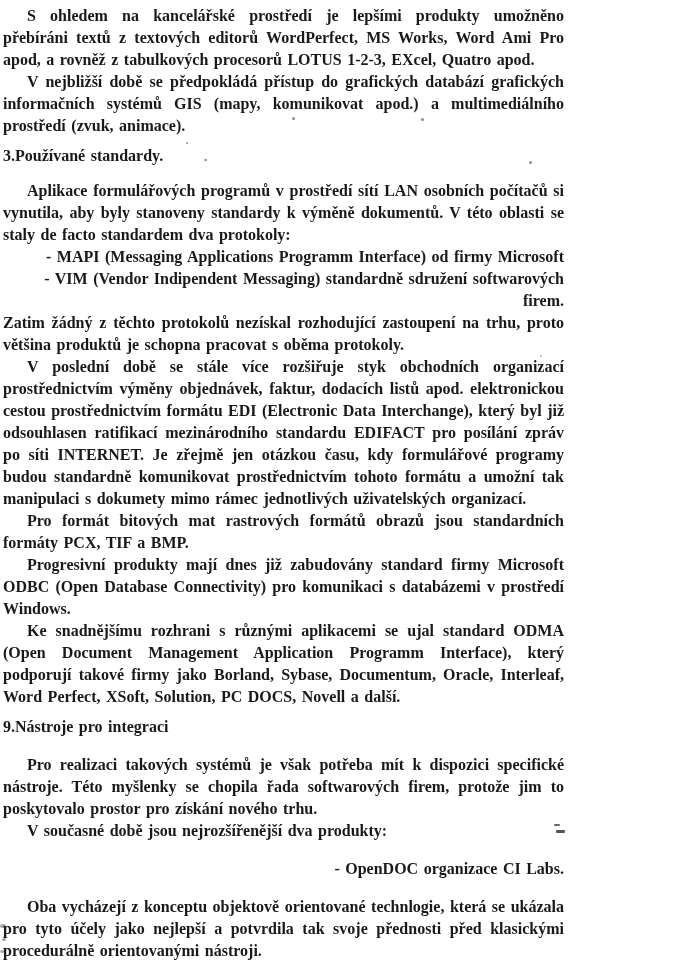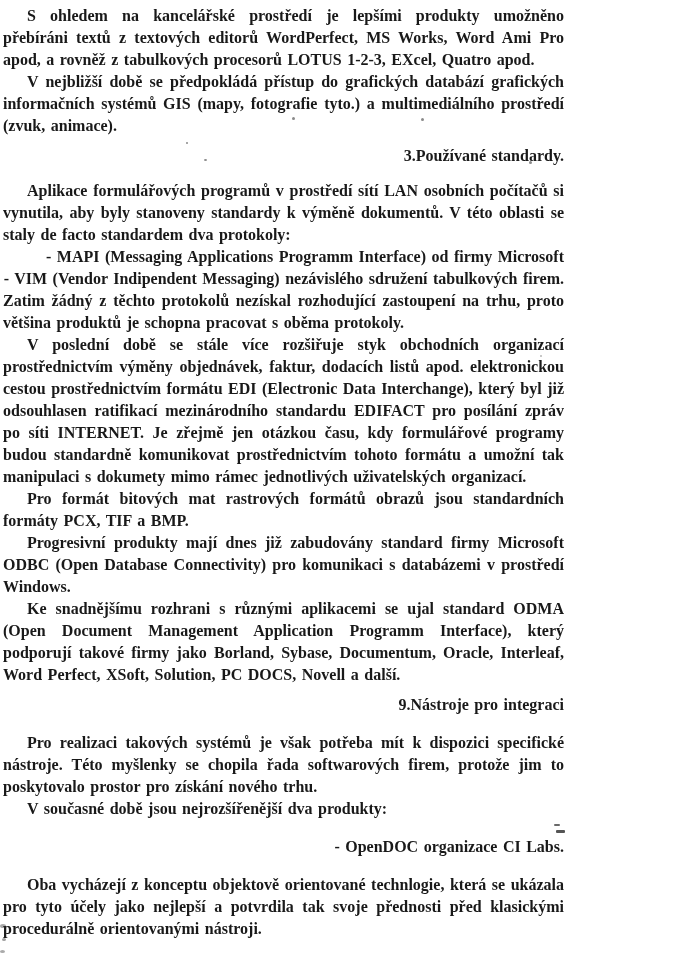--- a/index.html
+++ b/index.html
@@ -17,48 +17,48 @@
     font-weight:700;
     font-size:16px;
     line-height:22px;
     color:#1b1b1b;
     text-align:justify;
     word-spacing:1.5px;
     filter:blur(0.22px) contrast(1.02);
   }
   .blk{margin:0;padding:0;}
   .paragraph.indent{text-indent:24px;}
-  .heading{text-align:right;}
+  .heading{text-align:left;}
   .list-item{text-align:right;}
   .gap{width:100%;}
   .gap-sm{height:8px;}
   .gap-md{height:13px;}
   .gap-lg{height:16px;}
   
   .artifact{
     position:absolute;
     background:#2a2a2a;
     opacity:.55;
     border-radius:50%;
     pointer-events:none;
   }
   .artifact.bar{border-radius:1px;}
 </style>
 </head>
 <body>
 
 <div class="page">
     <div class="blk paragraph indent">S ohledem na kancelářské prostředí je lepšími produkty umožněno přebíráni textů z textových editorů WordPerfect,  MS Works, Word Ami Pro apod, a rovněž z tabulkových procesorů LOTUS 1-2-3, EXcel, Quatro apod.</div>
-    <div class="blk paragraph indent">V nejbližší době se předpokládá přístup do grafických databází grafických informačních systémů GIS (mapy, fotografie tyto.) a multimediálního prostředí (zvuk, animace).</div>
+    <div class="blk paragraph indent">V nejbližší době se předpokládá přístup do grafických databází grafických informačních systémů GIS (mapy, komunikovat apod.) a multimediálního prostředí (zvuk, animace).</div>
     <div class="blk gap gap gap-sm"></div>
     <div class="blk heading">3.Používané standardy.</div>
     <div class="blk gap gap gap-md"></div>
     <div class="blk paragraph indent">Aplikace formulářových programů v prostředí sítí LAN osobních počítačů si vynutila, aby byly stanoveny standardy k výměně dokumentů. V této oblasti se staly de facto standardem dva protokoly:</div>
     <div class="blk list-item">- MAPI (Messaging Applications Programm Interface) od firmy Microsoft</div>
-    <div class="blk list-item">- VIM (Vendor Indipendent Messaging) nezávislého sdružení tabulkových firem.</div>
+    <div class="blk list-item">- VIM (Vendor Indipendent Messaging) standardně sdružení softwarových firem.</div>
     <div class="blk paragraph">Zatim žádný z těchto protokolů nezískal rozhodující zastoupení na trhu, proto  většina produktů je schopna pracovat s oběma protokoly.</div>
     <div class="blk paragraph indent">V poslední době se stále více rozšiřuje styk obchodních organizací prostřednictvím výměny objednávek, faktur, dodacích listů apod. elektronickou cestou prostřednictvím formátu EDI (Electronic Data Interchange), který byl již odsouhlasen ratifikací mezinárodního standardu EDIFACT pro posílání zpráv po síti INTERNET. Je zřejmě jen otázkou času, kdy formulářové programy budou standardně komunikovat prostřednictvím tohoto formátu a umožní tak manipulaci s dokumety mimo rámec jednotlivých uživatelských organizací.</div>
     <div class="blk paragraph indent">Pro formát bitových mat rastrových formátů obrazů jsou  standardních formáty PCX,  TIF a BMP.</div>
     <div class="blk paragraph indent">Progresivní produkty mají dnes již zabudovány standard firmy Microsoft ODBC (Open Database Connectivity) pro komunikaci s databázemi v prostředí Windows.</div>
     <div class="blk paragraph indent">Ke snadnějšímu rozhrani s různými aplikacemi se ujal standard ODMA (Open Document Management Application Programm Interface), který podporují takové firmy jako Borland, Sybase, Documentum,  Oracle,  Interleaf,  Word Perfect,  XSoft, Solution,  PC DOCS,  Novell a další.</div>
     <div class="blk gap gap gap-sm"></div>
     <div class="blk heading">9.Nástroje pro integraci</div>
     <div class="blk gap gap gap-lg"></div>
     <div class="blk paragraph indent">Pro realizaci takových systémů je však potřeba mít k dispozici specifické nástroje. Této myšlenky se chopila řada softwarových firem, protože jim to poskytovalo prostor pro získání nového trhu.</div>
     <div class="blk paragraph indent">V současné době jsou nejrozšířenější dva produkty:</div>

